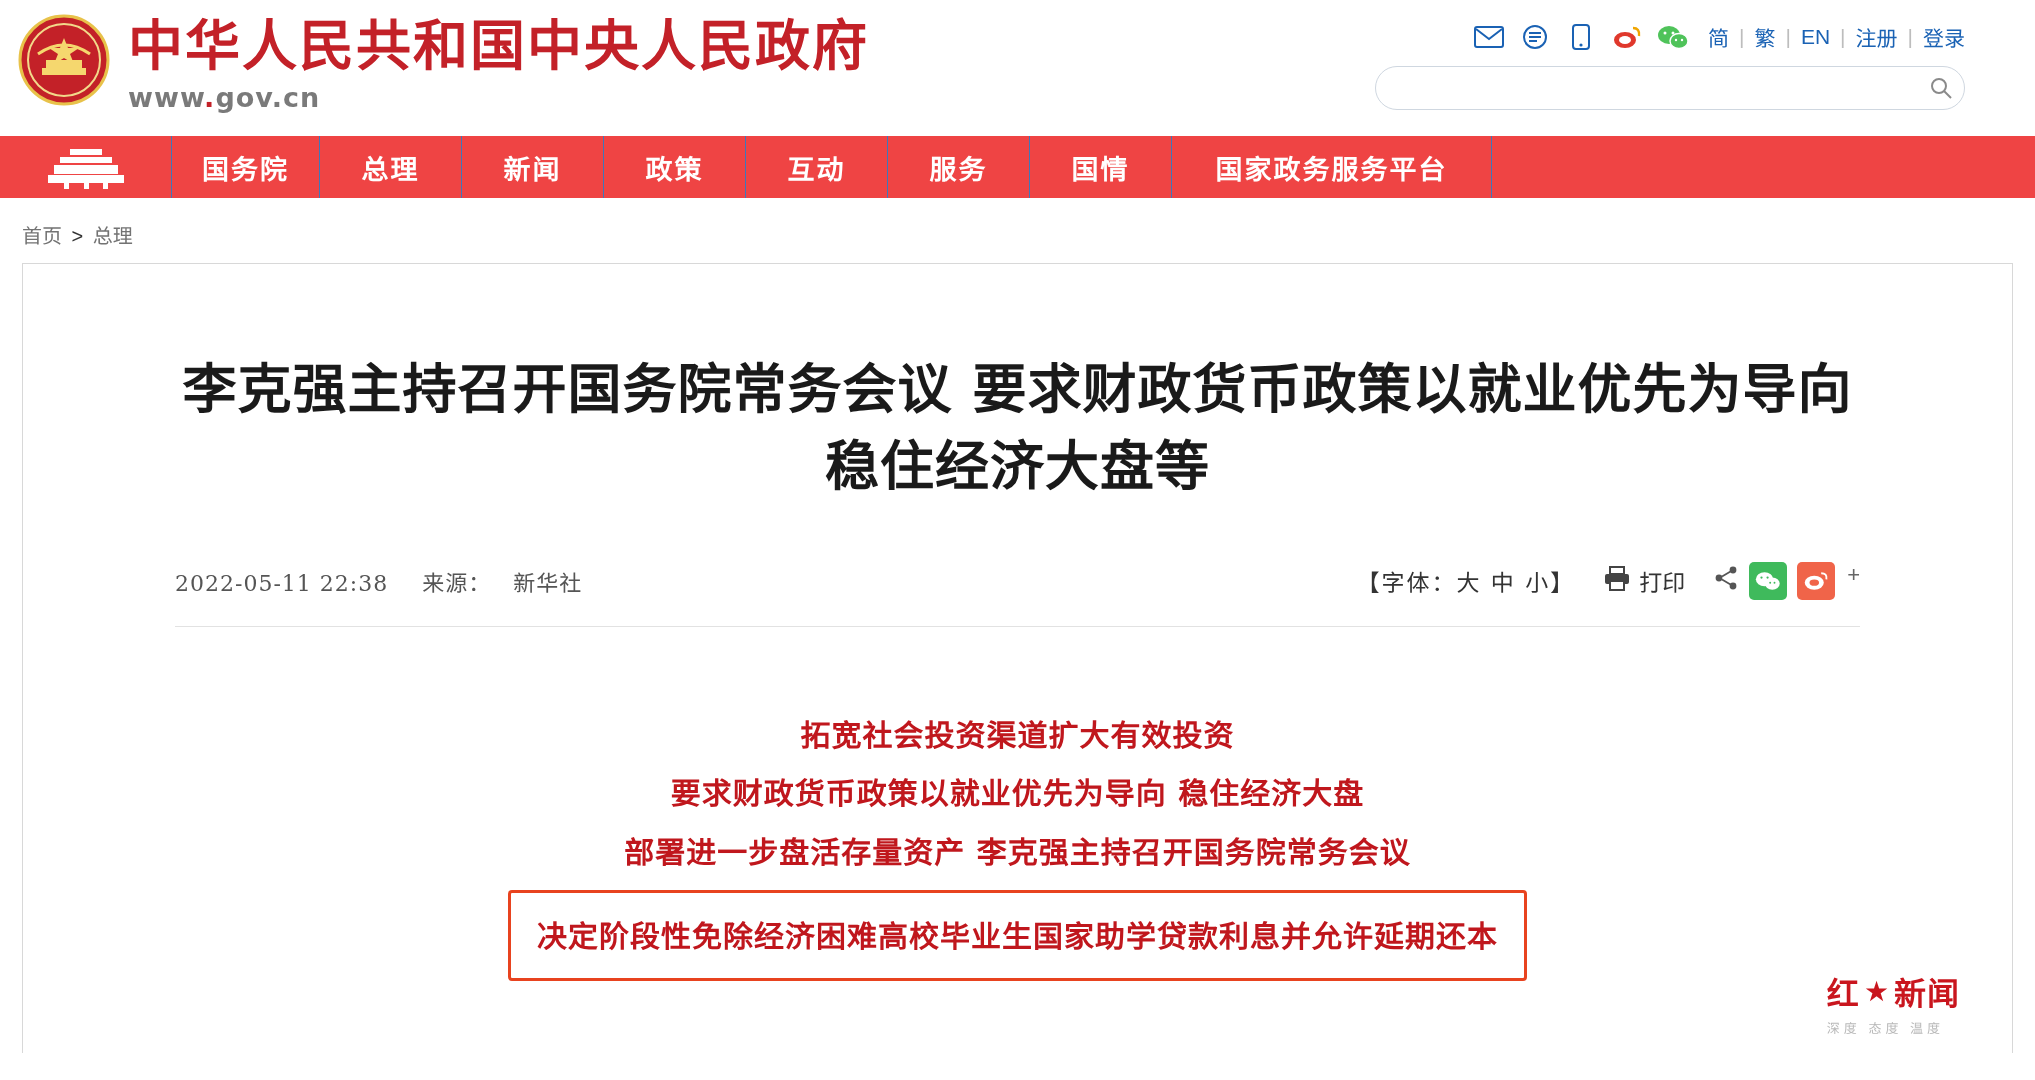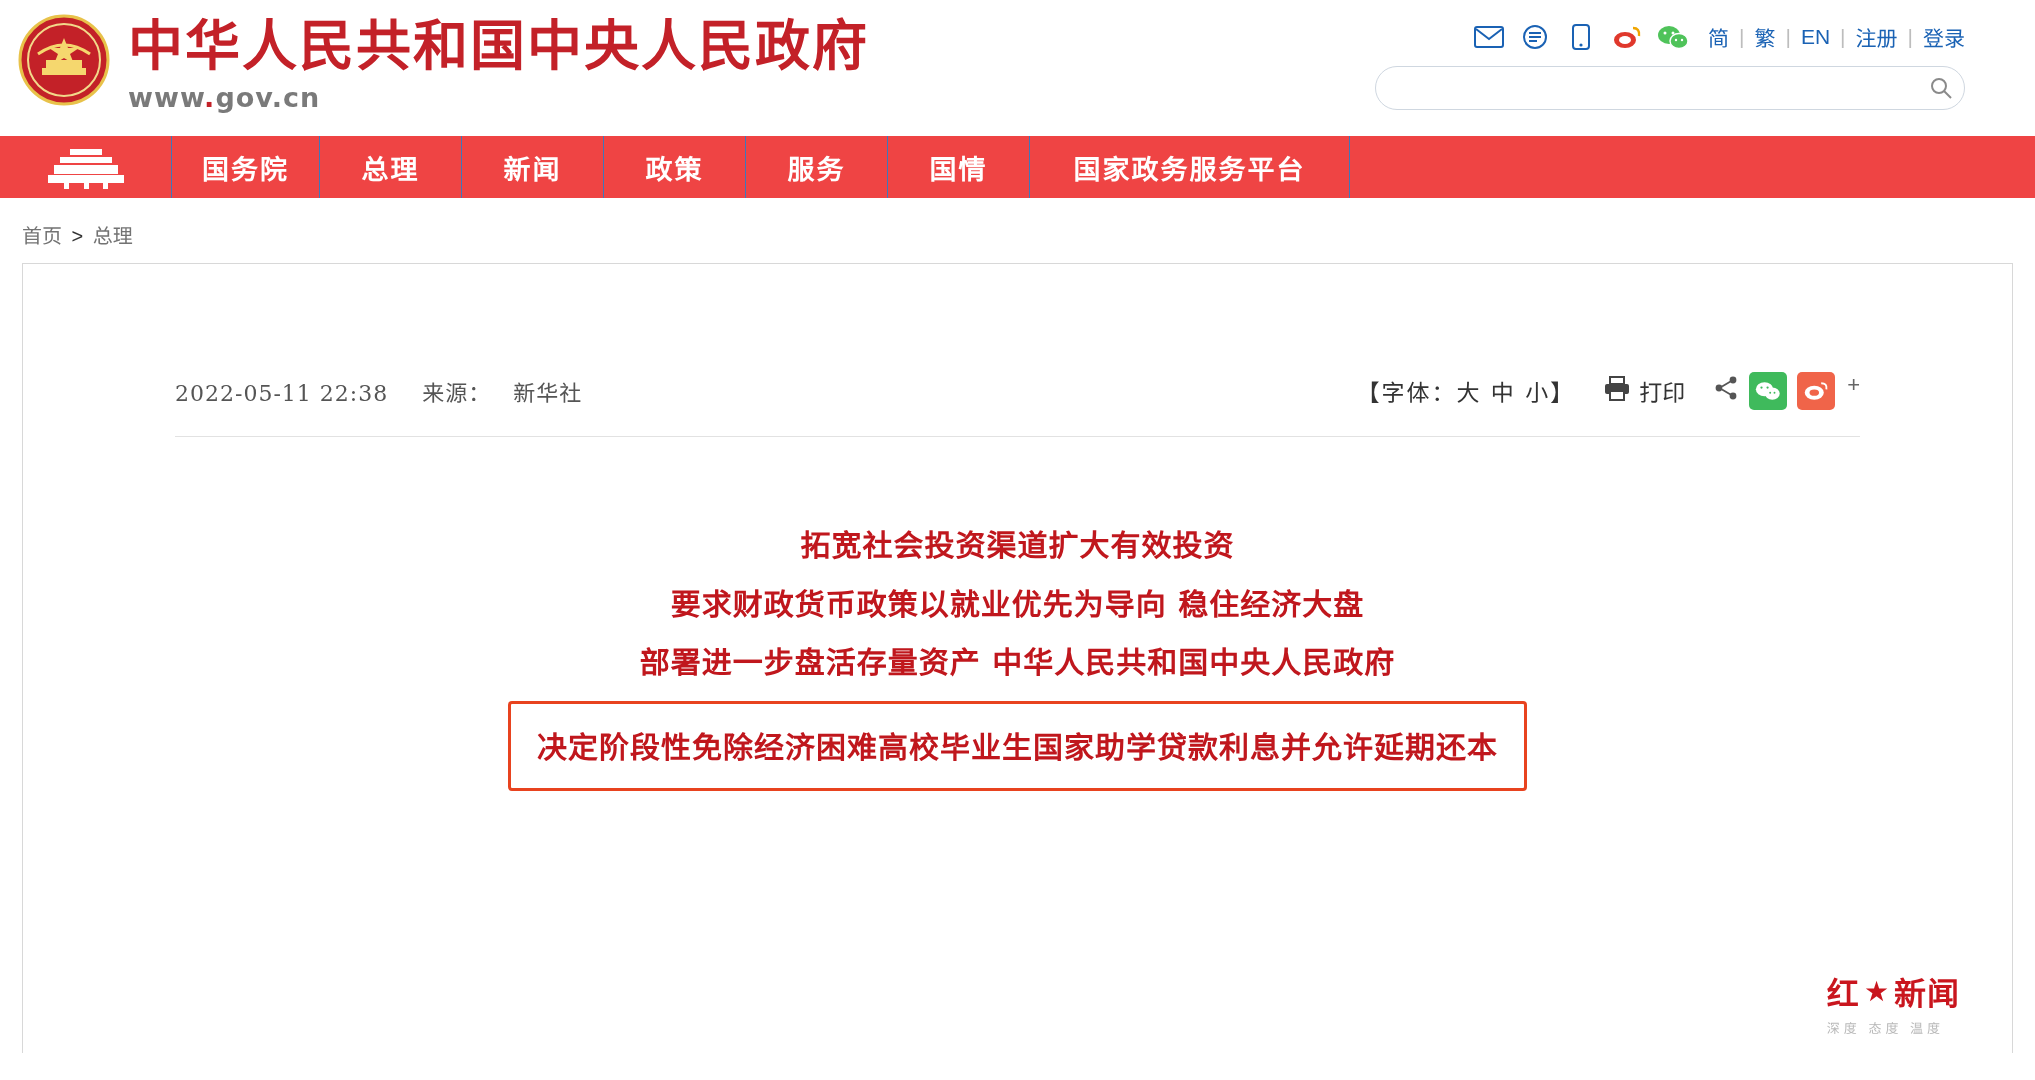--- a/index.html
+++ b/index.html
@@ -301,34 +301,36 @@
         <rect x="30" y="4" width="32" height="6" fill="#ffffff"></rect>
         <rect x="24" y="38" width="5" height="6" fill="#ffffff"></rect>
         <rect x="44" y="38" width="5" height="6" fill="#ffffff"></rect>
         <rect x="63" y="38" width="5" height="6" fill="#ffffff"></rect>
       </svg>
     </div>
     <div class="nav-item">国务院</div>
     <div class="nav-item">总理</div>
     <div class="nav-item">新闻</div>
     <div class="nav-item">政策</div>
+    <div class="nav-item">互动</div>
     <div class="nav-item">服务</div>
     <div class="nav-item">国情</div>
     <div class="nav-item wide">国家政务服务平台</div>
   </div>
 
   <div class="breadcrumb">
     <a>首页</a>
     <span class="sep">&gt;</span>
     <a>总理</a>
   </div>
 
   <div class="article-card">
     <div class="article-inner">
 
+      <h1 class="article-title">李克强主持召开国务院常务会议 要求财政货币政策以就业优先为导向 稳住经济大盘等</h1>
 
       <div class="meta-row">
         <div class="meta-left">
           <span>2022-05-11 22:38</span>
           <span class="src-label">来源：</span>
           <span class="src-value">新华社</span>
         </div>
         <div class="meta-right">
           <span class="font-size-ctl">【字体：大 中 小】</span>
           <span class="print-btn">
@@ -370,21 +372,21 @@
             <span class="plus">+</span>
           </span>
         </div>
       </div>
 
       <div class="meta-divider"></div>
 
       <div class="body-text">
         <div class="body-line">拓宽社会投资渠道扩大有效投资</div>
         <div class="body-line">要求财政货币政策以就业优先为导向 稳住经济大盘</div>
-        <div class="body-line">部署进一步盘活存量资产 中华人民共和国中央人民政府</div>
+        <div class="body-line">部署进一步盘活存量资产 李克强主持召开国务院常务会议</div>
         <div class="highlight-wrap">
           <div class="highlight-box body-line">决定阶段性免除经济困难高校毕业生国家助学贷款利息并允许延期还本</div>
         </div>
       </div>
 
     </div>
 
     <div class="watermark">
       <div class="wm-main">
         <span>红</span>

